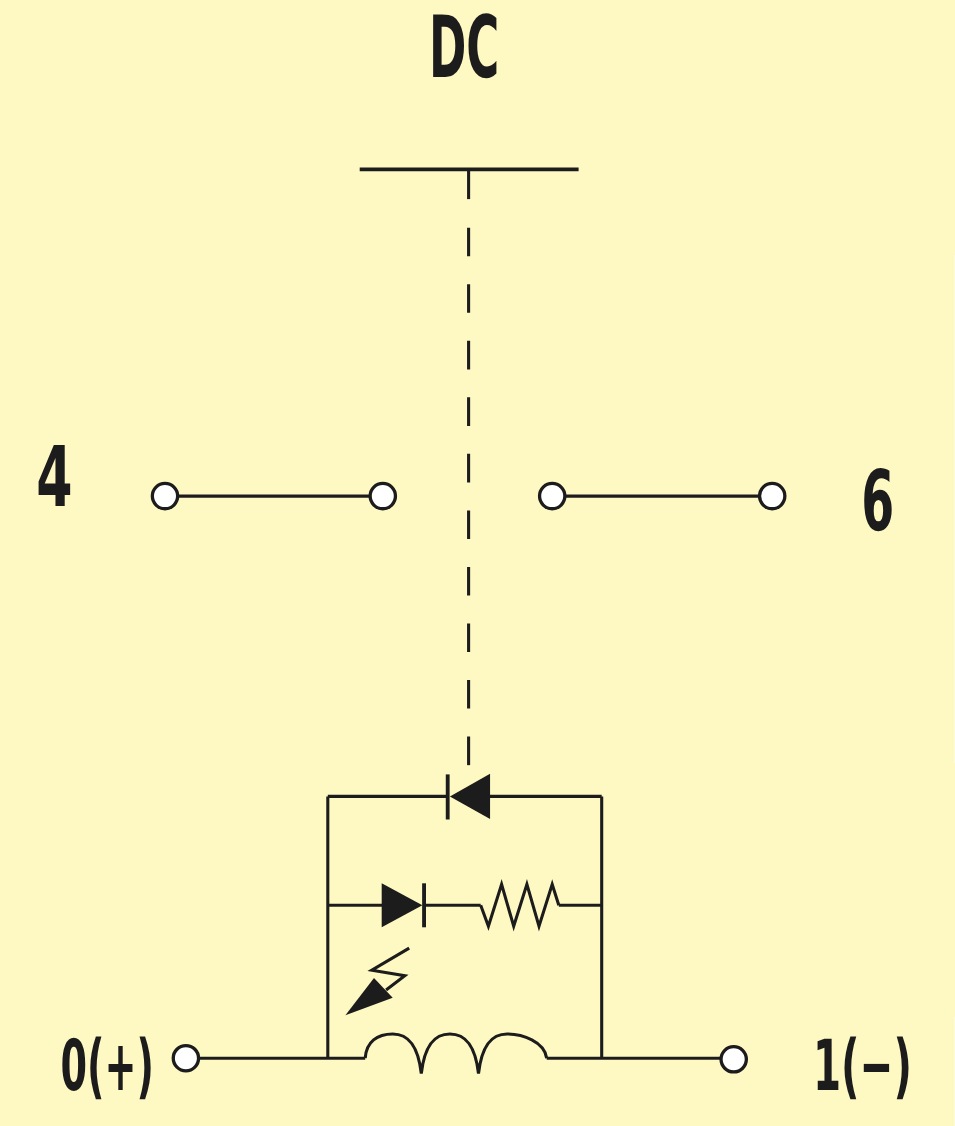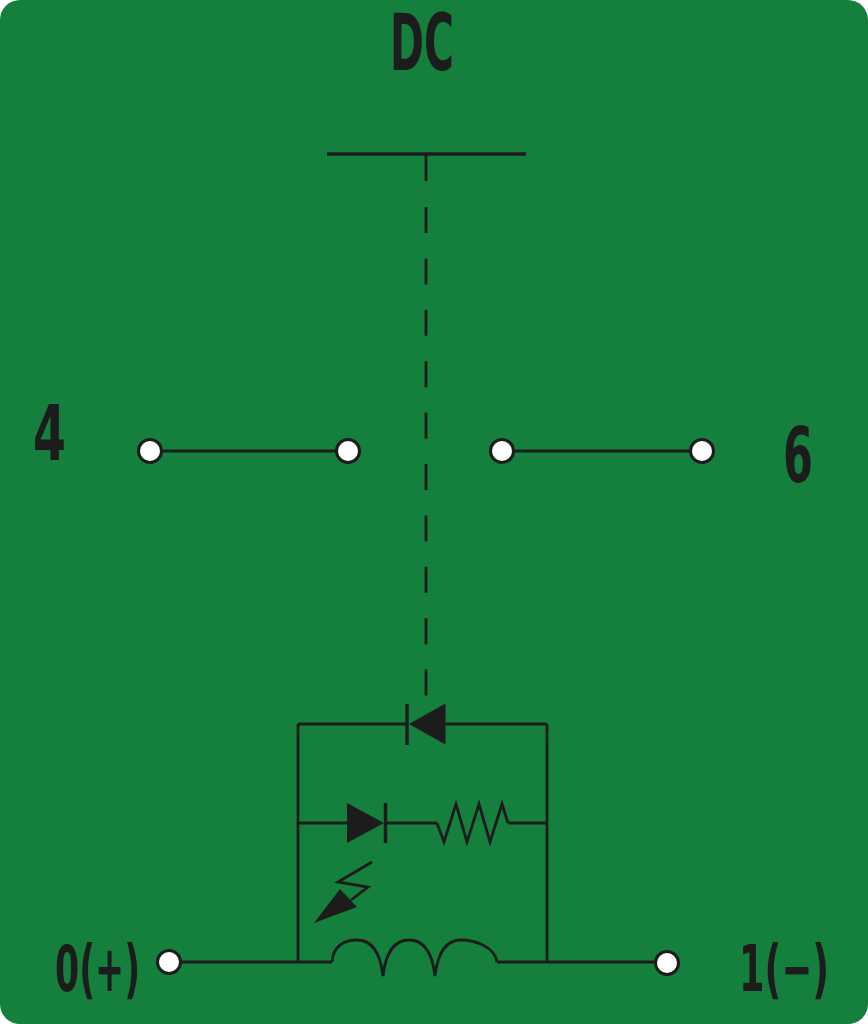--- a/index.html
+++ b/index.html
@@ -4,23 +4,22 @@
 <style>
   html, body {
     margin: 0;
     padding: 0;
     background: #ffffff;
   }
   .canvas {
     position: relative;
     width: 868px;
     height: 1024px;
-    background: #15803d;
+    background: #fef9c3;
     overflow: hidden;
-    border-radius: 20px;
   }
   .canvas svg {
     position: absolute;
     left: 0;
     top: 0;
     display: block;
   }
   svg .wire {
     stroke: #1c1c1c;
     stroke-width: 2.8;

